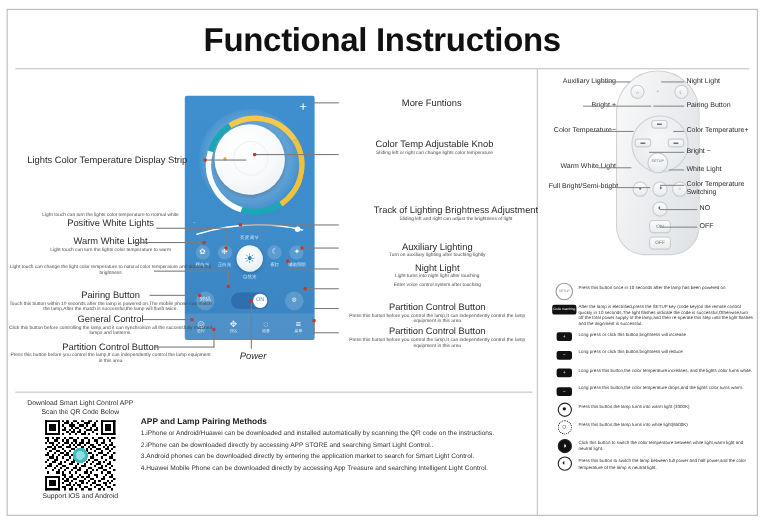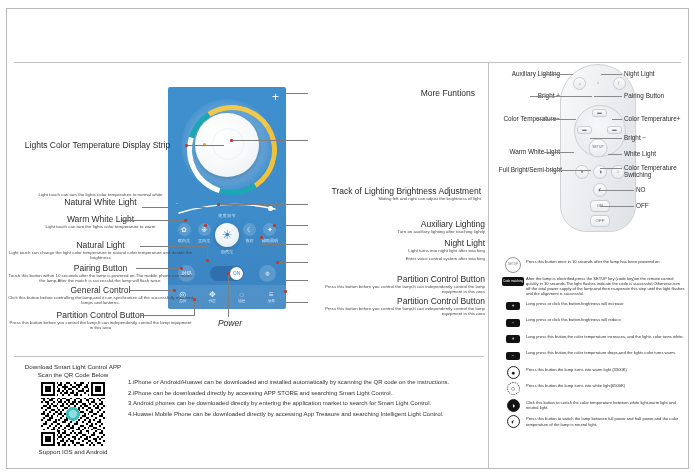--- a/index.html
+++ b/index.html
@@ -42,21 +42,21 @@
   .toggle .kn{position:absolute;right:1px;top:1px;width:13px;height:13px;border-radius:50%;background:#fff;color:#3e8cca;font-size:5px;line-height:13px;text-align:center;}
 
   .navbar{position:absolute;left:0;right:0;bottom:0;height:24px;background:rgba(255,255,255,.10);display:flex;align-items:center;justify-content:space-around;}
   .nv{text-align:center;color:#e6f1fb;font-size:3.6px;line-height:5px;width:24px;}
   .nv .g{display:block;font-size:8px;line-height:9px;}
 
   
   .cal{position:absolute;color:#2b2b2b;}
   .cal .h{font-size:8.5px;white-space:nowrap;}
   .cal .s{font-size:4.4px;color:#4a4a4a;line-height:5.4px;}
-  .cal.r .h,.cal.r .s{text-align:right;}
+  .cal.r .h,.cal.r .s{text-align:center;}
   .cal.l{text-align:center;}
   .cal.c{text-align:center;}
   .ln{position:absolute;background:#7d7d7d;height:1px;}
   .lnv{position:absolute;background:#7d7d7d;width:1px;}
   .dot{position:absolute;width:3px;height:3px;background:#c0392b;border-radius:1px;}
 
   
   .qrblock{position:absolute;left:18px;top:363px;width:110px;text-align:center;}
   .qrblock .t{font-size:6.2px;line-height:8px;color:#2b2b2b;}
   .qrcanvas{margin:3px auto 2px;width:64px;height:64px;position:relative;background:#fff;}
@@ -90,20 +90,21 @@
   .pill{width:14px;height:8px;border-radius:2px;background:#111;color:#fff;font-size:4.5px;line-height:8px;text-align:center;}
   .cbtn{width:11px;height:11px;border-radius:50%;border:1px solid #222;display:flex;align-items:center;justify-content:center;font-size:7px;}
   .setupi{width:16px;height:16px;border-radius:50%;border:1px solid #999;font-size:3px;color:#777;text-align:center;line-height:7px;padding-top:3px;box-sizing:border-box;}
 </style>
 </head>
 <body>
 
 <div id="page">
 
   <div class="frame"></div>
+  <div class="title">Functional Instructions</div>
   <div class="hrule"></div>
   <div class="vrule"></div>
   <div class="hrule2"></div>
 
   <div class="phone">
     <div class="plus">+</div>
 
     <div class="knobwrap">
       <div class="glow"></div>
       <div class="ringY"></div>
@@ -175,35 +176,34 @@
   </div>
 
   <div class="cal l" style="left:10px;top:140px;width:175px;">
     <div class="h">Lights Color Temperature Display Strip</div>
   </div>
   <div class="ln" style="left:186px;top:145px;width:38px;"></div>
   <div class="dot" style="left:185px;top:144px;"></div>
 
   <div class="cal l" style="left:8px;top:192px;width:185px;">
     <div class="s">Light touch can turn the lights color temperature to normal white</div>
-    <div class="h">Natural White Light</div>
+    <div class="h">Positive White Lights</div>
   </div>
   <div class="ln" style="left:142px;top:207px;width:63px;"></div>
   <div class="lnv" style="left:205px;top:207px;height:18px;"></div>
   <div class="dot" style="left:204px;top:224px;"></div>
 
   <div class="cal l" style="left:8px;top:214px;width:185px;">
     <div class="h">Warm White Light</div>
     <div class="s">Light touch can turn the lights color temperature to warm</div>
   </div>
   <div class="ln" style="left:122px;top:220px;width:63px;"></div>
   <div class="dot" style="left:184px;top:219px;"></div>
 
   <div class="cal l" style="left:8px;top:240px;width:185px;">
-    <div class="h">Natural Light</div>
     <div class="s">Light touch can change the light color temperature to natural color temperature and double the brightness</div>
   </div>
   <div class="ln" style="left:140px;top:246px;width:68px;"></div>
   <div class="lnv" style="left:207px;top:246px;height:14px;"></div>
   <div class="dot" style="left:206px;top:259px;"></div>
 
   <div class="cal l" style="left:8px;top:263px;width:185px;">
     <div class="h">Pairing Button</div>
     <div class="s">Touch this button within 10 seconds after the lamp is powered on.The mobile phone can match the lamp,After the match is successful,the lamp will flash twice.</div>
   </div>
@@ -229,24 +229,28 @@
     <div class="h">Power</div>
   </div>
   <div class="lnv" style="left:228px;top:273px;height:44px;"></div>
   <div class="dot" style="left:227px;top:272px;"></div>
 
   <div class="cal r" style="left:310px;top:88px;width:165px;">
     <div class="h">More Funtions</div>
   </div>
   <div class="ln" style="left:283px;top:93px;width:25px;"></div>
 
+  <div class="cal r" style="left:310px;top:126px;width:170px;">
+    <div class="h">Color Temp Adjustable Knob</div>
+    <div class="s">Sliding left or right can change lights color temperature</div>
+  </div>
   <div class="ln" style="left:232px;top:140px;width:76px;"></div>
   <div class="dot" style="left:230px;top:139px;"></div>
 
-  <div class="cal r" style="left:306px;top:186px;width:175px;">
+  <div class="cal r" style="left:327px;top:186px;width:175px;">
     <div class="h">Track of Lighting Brightness Adjustment</div>
     <div class="s">Sliding left and right can adjust the brightness of light</div>
   </div>
   <div class="ln" style="left:219px;top:204px;width:89px;"></div>
   <div class="dot" style="left:217px;top:203px;"></div>
 
   <div class="cal r" style="left:310px;top:219px;width:175px;">
     <div class="h">Auxiliary Lighting</div>
     <div class="s">Turn on auxiliary lighting after touching lightly</div>
   </div>
@@ -571,20 +575,21 @@
             <rect x="31" y="32" width="1" height="1"></rect>
         </g>
         <circle cx="16.5" cy="16.5" r="3.6" fill="#3bbdbd"></circle>
         <circle cx="16.5" cy="16.5" r="2.1" fill="#8fdede"></circle>
       </svg>
     </div>
     <div class="b">Support IOS and Android</div>
   </div>
 
   <div class="pair">
+    <h4>APP and Lamp Pairing Methods</h4>
     <p>1.iPhone or Android/Huawei can be downloaded and installed automatically by scanning the QR code on the instructions.</p>
     <p>2.iPhone can be downloaded directly by accessing APP STORE and searching Smart Light Control..</p>
     <p>3.Android phones can be downloaded directly by entering the application market to search for Smart Light Control.</p>
     <p>4.Huawei Mobile Phone can be downloaded directly by accessing App Treasure and searching Intelligent Light Control.</p>
   </div>
 
   <div class="remote">
     <div class="rbtn rcirc" style="left:12px;top:12px;width:11px;height:11px;line-height:11px;">☼</div>
     <div class="rbtn rcirc" style="left:52px;top:12px;width:11px;height:11px;line-height:11px;">☾</div>
     <div style="position:absolute;left:36px;top:17px;width:2px;height:2px;border-radius:50%;background:#c7cbcf;"></div>

